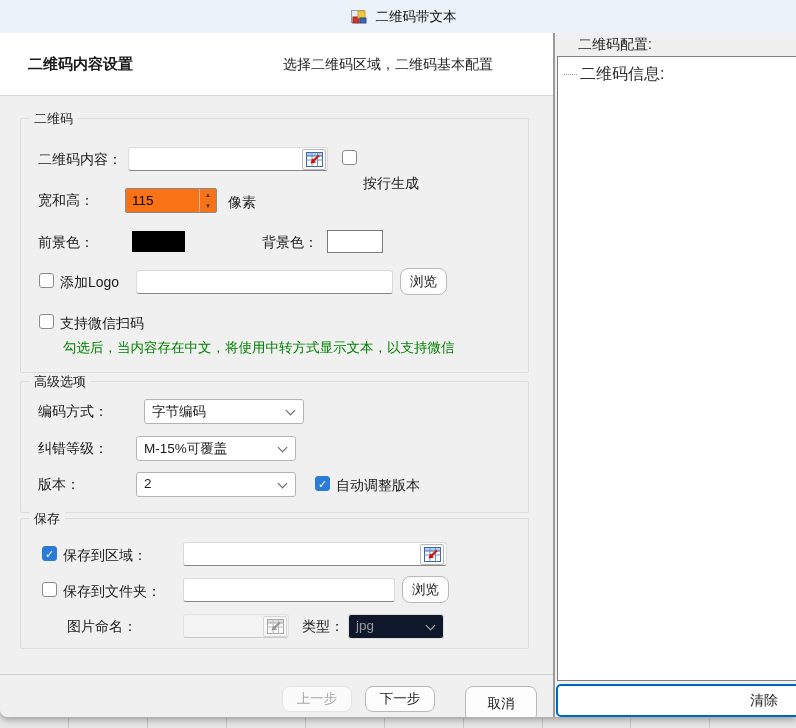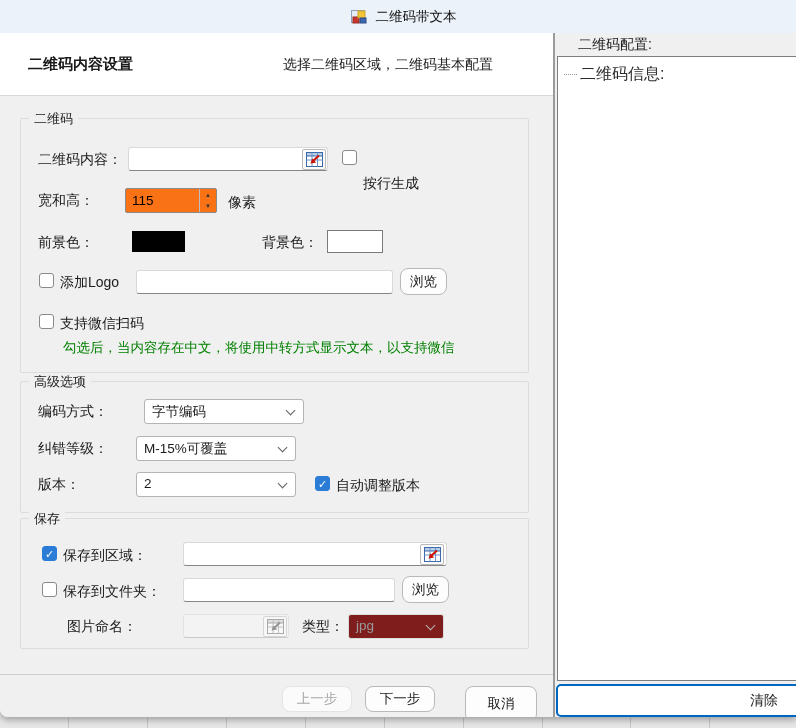--- a/index.html
+++ b/index.html
@@ -66,21 +66,21 @@
   .cb.on{background:#2b7cd6;border-color:#2b7cd6;color:#fff;font-size:11px;line-height:14px;text-align:center;}
   .combo{
     position:absolute;background:#fff;border:1px solid #b4b4b4;border-radius:3px;box-sizing:border-box;
     font-size:13.5px;color:#1a1a1a;cursor:pointer;
   }
   .combo .val{position:absolute;left:7px;top:3px;white-space:nowrap;}
   .combo .chev{
     position:absolute;right:9px;top:7px;width:6px;height:6px;
     border-right:1.4px solid #5f5f5f;border-bottom:1.4px solid #5f5f5f;transform:rotate(45deg);
   }
-  .combo.disabled{background:#7f1d1d;border-color:#dcdcdc;color:#9a9a9a;}
+  .combo.disabled{background:#0f172a;border-color:#dcdcdc;color:#9a9a9a;}
   .combo.disabled .chev{border-color:#b5b5b5;}
   .btn{
     position:absolute;background:#fdfdfd;border:1px solid #b9b9b9;border-radius:8px;
     font-family:"Liberation Sans", sans-serif;font-size:13.5px;color:#1a1a1a;cursor:pointer;
     display:flex;align-items:center;justify-content:center;padding:0;
   }
   .btn.disabled{background:#fbfbfb;border-color:#e4e4e4;color:#a6a6a6;cursor:default;}
   .swatch{position:absolute;box-sizing:border-box;cursor:pointer;}
   .note{position:absolute;font-size:13.5px;white-space:nowrap;}
   

